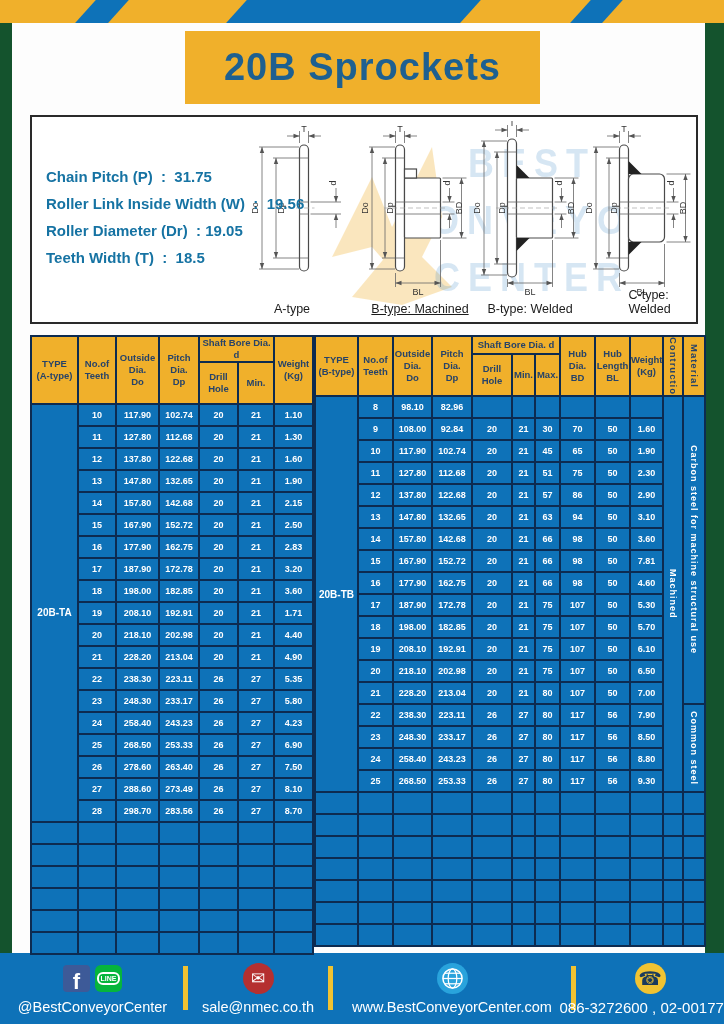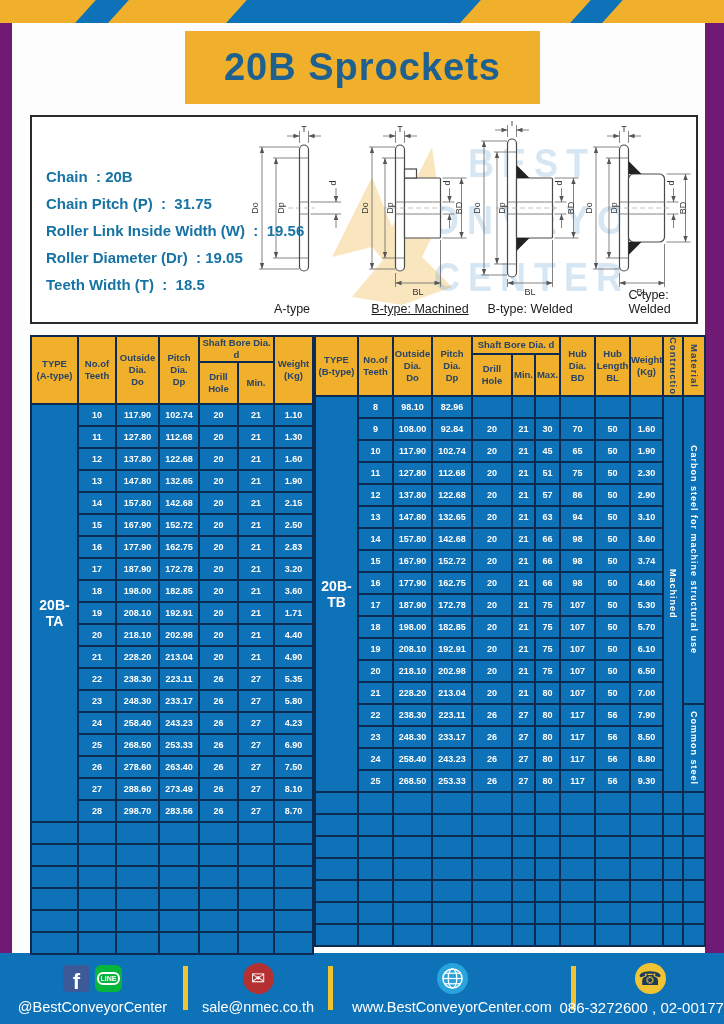--- a/index.html
+++ b/index.html
@@ -1,16 +1,16 @@
 <!DOCTYPE html>
 <html><head>
 <meta charset="utf-8">
 <style>
   html,body{margin:0;padding:0;background:#ccc;}
-  .page{position:relative;width:724px;height:1024px;background:#701a75;overflow:hidden;
+  .page{position:relative;width:724px;height:1024px;background:#14532d;overflow:hidden;
         font-family:"Liberation Sans",sans-serif;}
   
   .top-strip{position:absolute;left:0;top:0;width:724px;height:23px;background:#0e72b8;overflow:hidden;}
   .stripe{position:absolute;top:-6px;height:36px;background:#f0b02b;transform:skewX(-42deg);}
   
   .white-area{position:absolute;left:12px;top:23px;width:693px;height:930px;background:#fdfdfd;}
   .title-box{position:absolute;left:173px;top:8px;width:355px;height:73px;background:#f0b02b;
              display:flex;align-items:center;justify-content:center;}
   .title-box span{font-size:38px;font-weight:800;color:#1e6090;letter-spacing:1px;}
   
@@ -35,21 +35,21 @@
   .dt{font-family:"Liberation Sans",sans-serif;font-size:9px;fill:#333;}
   
   table.tbl{position:absolute;border-collapse:collapse;table-layout:fixed;z-index:3;}
   .tbl th,.tbl td{border:2px solid #0d2b50;padding:0;margin:0;overflow:hidden;}
   .tbl th{background:#f0b02b;color:#274368;font-size:9.5px;font-weight:bold;
           white-space:pre-line;line-height:1.25;text-align:center;vertical-align:middle;}
   .tbl td{background:#0e72b8;color:#fff;font-size:9px;font-weight:bold;text-align:center;
           vertical-align:middle;height:20px;}
   .tbl thead tr.h1 th{height:16px;}
   .tbl thead tr.h2 th{height:40px;}
-  .tbl td.typecell{font-size:14px;}
+  .tbl td.typecell{font-size:10px;}
   .vt{writing-mode:vertical-rl;text-orientation:mixed;letter-spacing:1px;}
   
   .footer{position:absolute;left:0;top:953px;width:724px;height:71px;background:#0e72b8;}
   .f-sec{position:absolute;top:0;height:71px;display:flex;flex-direction:column;
          align-items:center;justify-content:flex-start;}
   .f-icons{display:flex;gap:5px;align-items:center;height:40px;margin-top:5px;}
   .f-text{color:#fff;font-weight:normal;font-size:14.5px;margin-top:1px;white-space:nowrap;}
   .f-div{position:absolute;top:13px;width:5px;height:44px;background:#f0c332;}
   .ic-fb{width:27px;height:27px;background:#3d5a98;border-radius:4px;color:#fff;font-weight:bold;
          font-size:22px;display:flex;align-items:flex-end;justify-content:center;line-height:0.9;}
@@ -83,21 +83,20 @@
       <svg class="wm-orange" width="160" height="170" viewBox="0 0 160 170">
         <path d="M20 120 L60 40 L80 90 L120 10 L130 80 L95 150 L60 110 Z" fill="#f0b02b"></path>
         <path d="M40 160 L90 100 L140 150 L90 168 Z" fill="#f0b02b"></path>
       </svg>
       <div class="watermark">
         <div>BEST</div>
         <div>CONVEYOR</div>
         <div>CENTER</div>
       </div>
       <div class="spec-block" id="spec-block">
-          <div class="spec-line">Chain  : 20B</div>
           <div class="spec-line">Chain Pitch (P)  :  31.75</div>
           <div class="spec-line">Roller Link Inside Width (W)  :  19.56</div>
           <div class="spec-line">Roller Diameter (Dr)  : 19.05</div>
           <div class="spec-line">Teeth Width (T)  :  18.5</div>
         </div>
       <div class="diagrams" id="diagrams">
           <div class="diag" style="left: 210px;"><svg width="118" height="178" viewBox="0 0 118 178">
               <line x1="17" y1="26" x2="57" y2="26" class="dl"></line>
               <line x1="17" y1="148" x2="57" y2="148" class="dl"></line>
               <line x1="20" y1="26" x2="20" y2="148" class="dl"></line>
@@ -651,21 +650,21 @@
           </tr>
           <tr>
             <td>15</td>
             <td>167.90</td>
             <td>152.72</td>
             <td>20</td>
             <td>21</td>
             <td>66</td>
             <td>98</td>
             <td>50</td>
-            <td>3.74</td>
+            <td>7.81</td>
           </tr>
           <tr>
             <td>16</td>
             <td>177.90</td>
             <td>162.75</td>
             <td>20</td>
             <td>21</td>
             <td>66</td>
             <td>98</td>
             <td>50</td>

